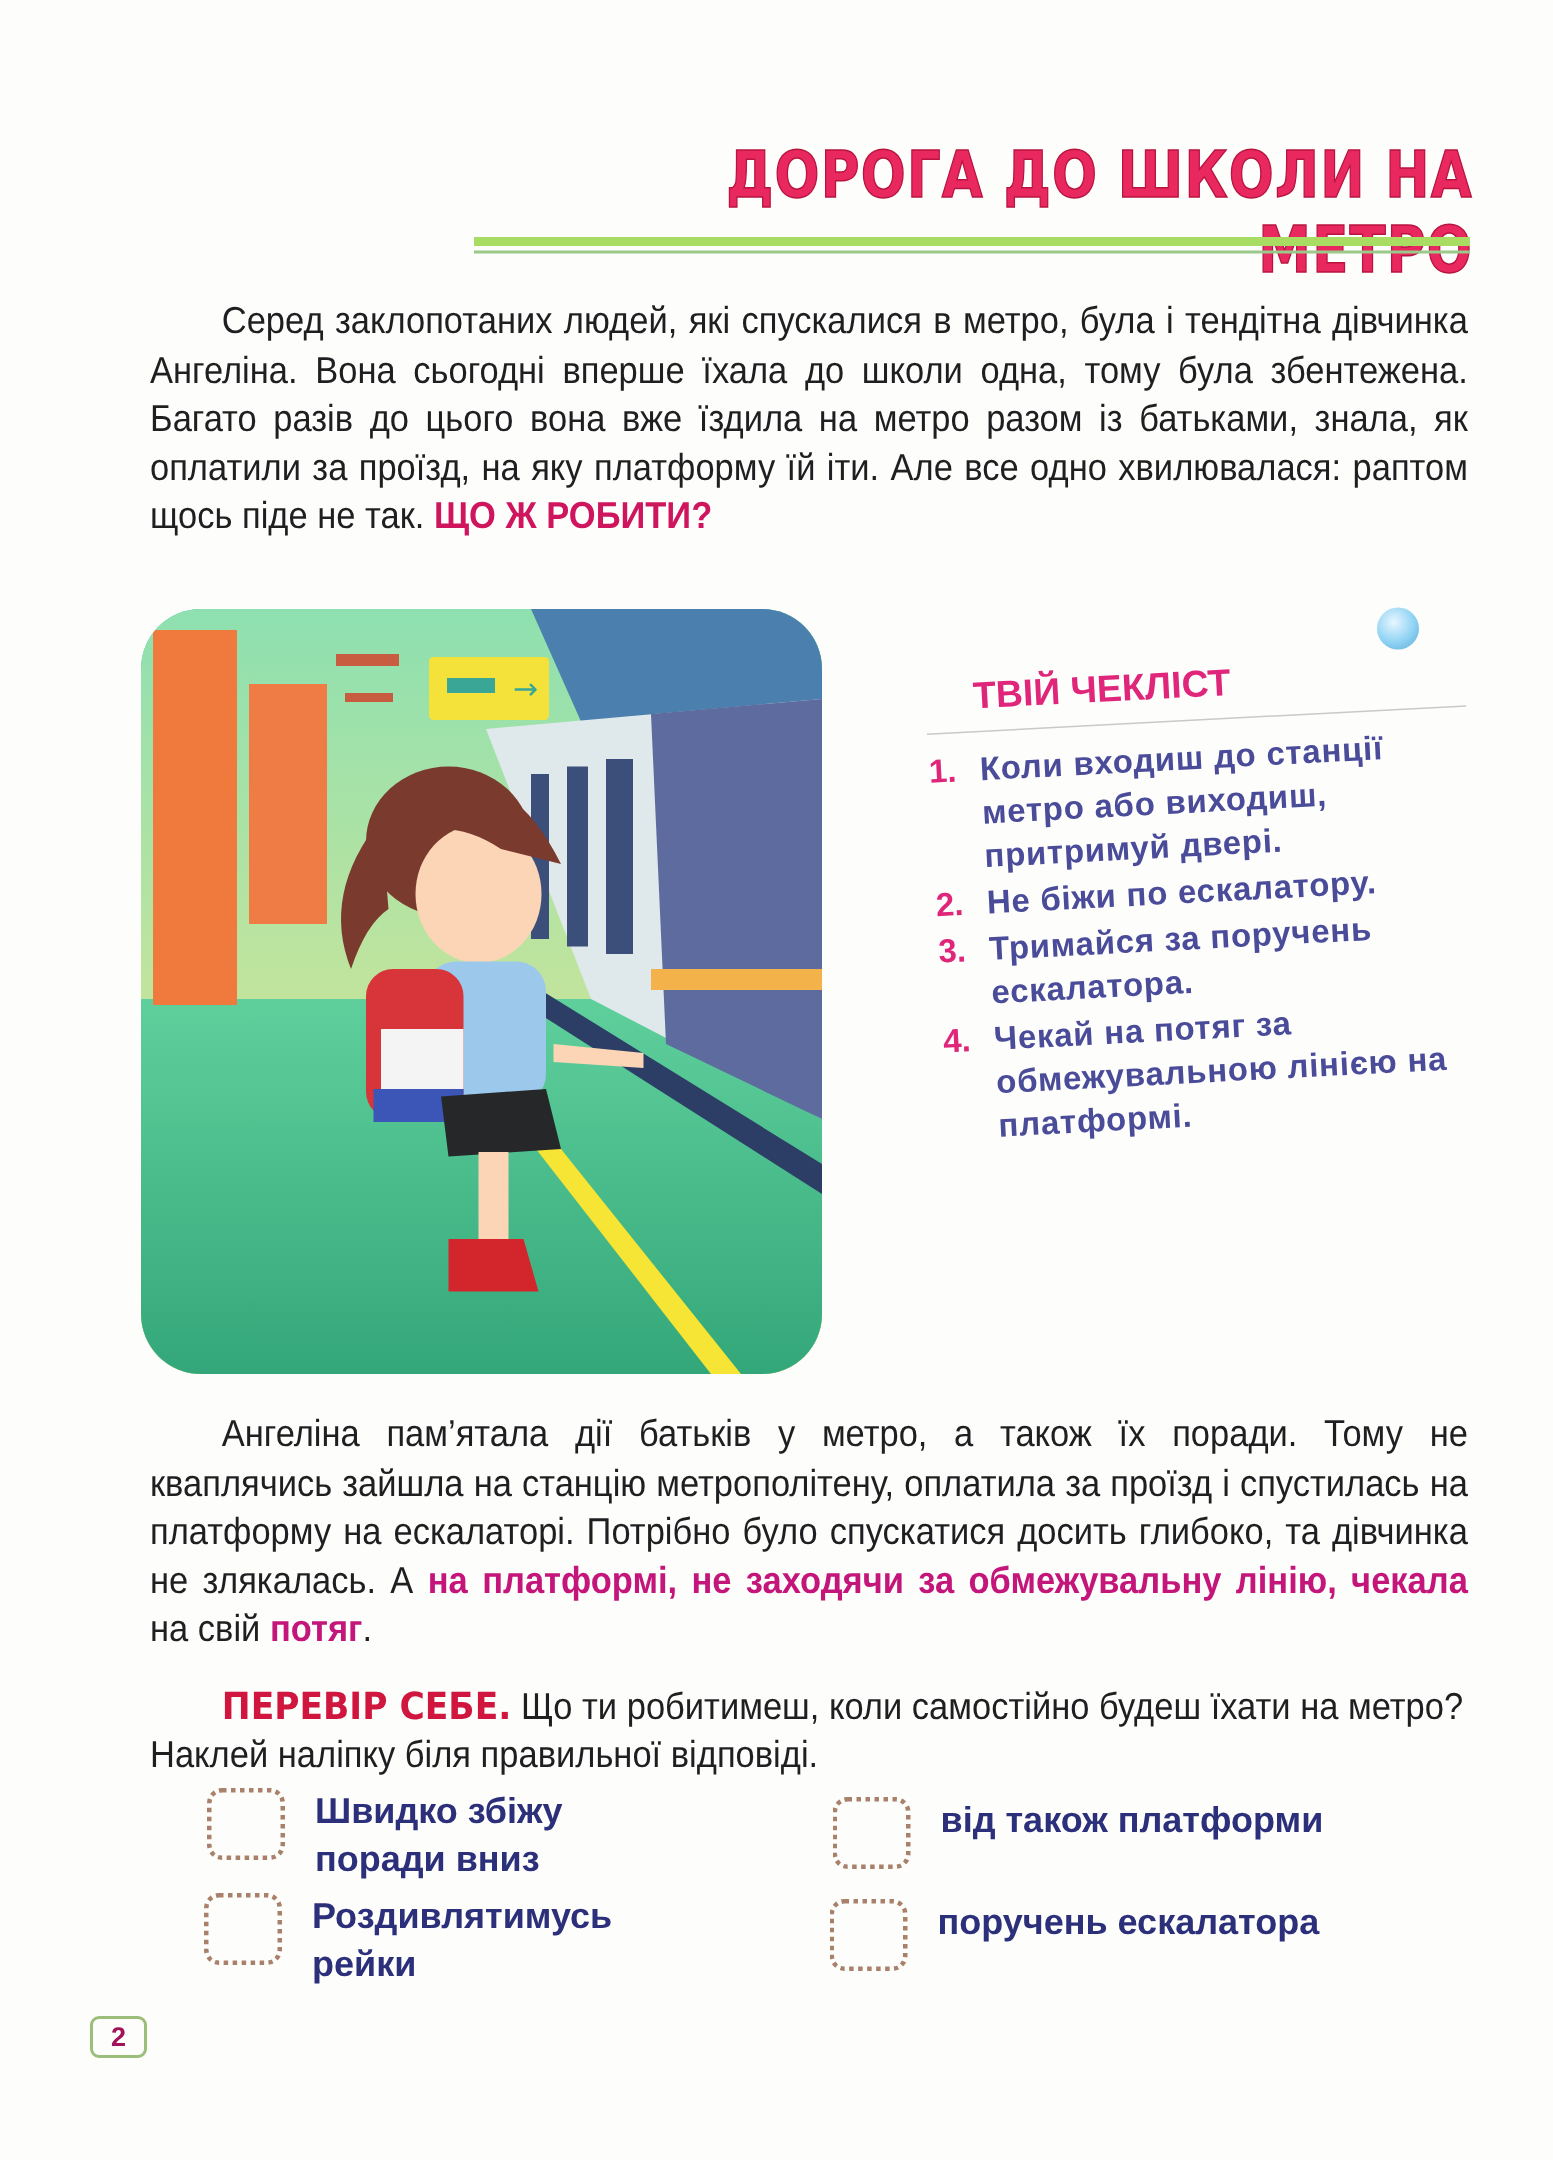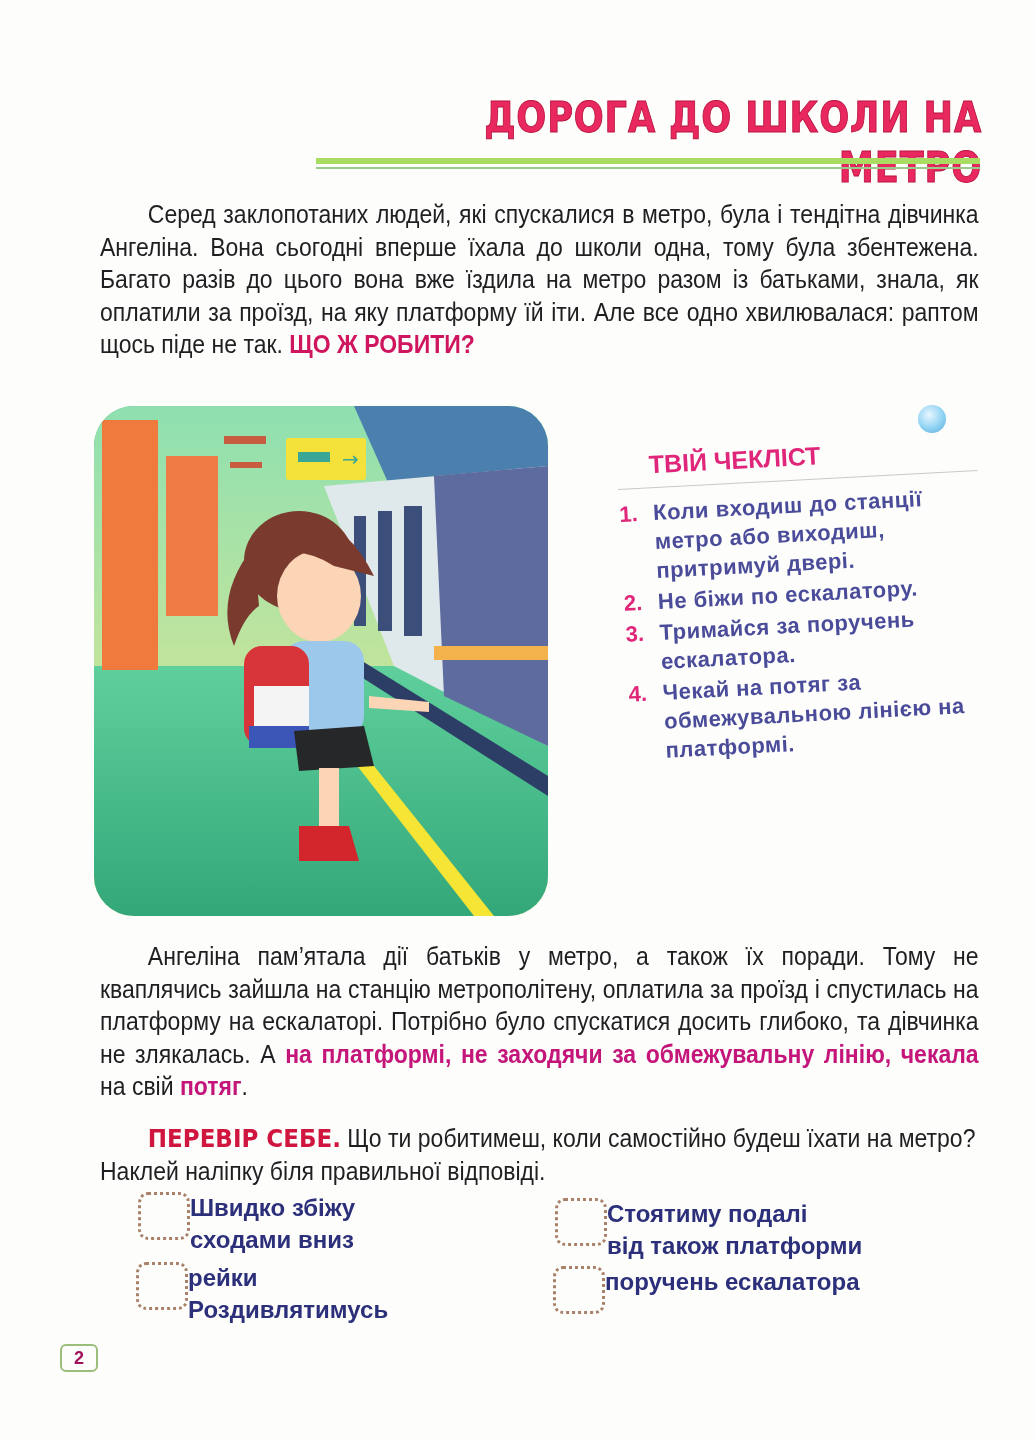--- a/index.html
+++ b/index.html
@@ -34,21 +34,21 @@
   .check-rule { height:1px; background:#c9c9c9; margin:8px 0 10px 0; }
   .check-list { margin:0; padding:0; list-style:none; }
   .check-list li { display:flex; font-size:22px; font-weight:bold; line-height:29px; color:#4a4c9a; margin-bottom:2px; }
   .check-list .num { color:#e0267a; width:34px; flex:none; }
   .check-list .txt { letter-spacing:0.5px; }
   .test { position:absolute; left:100px; top:1122px; width:955px; font-size:25px; line-height:32px;
     transform:scaleX(0.92); transform-origin:left top; }
   .test-head { color:#d0153e; font-weight:bold; font-family:"DejaVu Sans", sans-serif; }
   .opt { position:absolute; display:flex; align-items:flex-start; }
   .sticker { width:52px; height:48px; border:3px dotted #a9806a; border-radius:10px; box-sizing:border-box; flex:none; }
-  .opt-text { font-size:24px; font-weight:bold; color:#2c2f7a; line-height:32px; }
+  .opt-text { font-size:24px; font-weight:bold; color:#2c2f7a; line-height:32px; margin-left:20px; }
   .page-num { position:absolute; left:60px; top:1344px; width:34px; height:24px; border:2px solid #9bbf7a;
     border-radius:6px; text-align:center; font-weight:bold; color:#a0125a; font-size:18px; line-height:24px; }
 </style>
 </head>
 <body>
 
 <div class="title">ДОРОГА ДО ШКОЛИ НА МЕТРО</div>
 <div class="title-rule"></div>
 <div class="title-rule2"></div>
 
@@ -130,35 +130,34 @@
 </div>
 
 <div class="test">
   <span class="indent"></span><span class="test-head">ПЕРЕВІР СЕБЕ.</span><span> Що ти робитимеш, коли самостійно будеш їхати на метро? Наклей наліпку біля правильної відповіді.</span>
 </div>
 
 <div class="opt" style="left:138px; top:1192px;">
   <div class="sticker"></div>
   <div class="opt-text">
       <div>Швидко збіжу</div>
-      <div>сходами вниз</div>
+      <div>поради вниз</div>
     </div>
 </div>
 <div class="opt" style="left:555px; top:1198px;">
   <div class="sticker"></div>
   <div class="opt-text">
-      <div>Стоятиму подалі</div>
       <div>від також платформи</div>
     </div>
 </div>
 <div class="opt" style="left:136px; top:1262px;">
   <div class="sticker"></div>
   <div class="opt-text">
+      <div>Роздивлятимусь</div>
       <div>рейки</div>
-      <div>Роздивлятимусь</div>
     </div>
 </div>
 <div class="opt" style="left:553px; top:1266px;">
   <div class="sticker"></div>
   <div class="opt-text">
       <div>поручень ескалатора</div>
     </div>
 </div>
 
 <div class="page-num">2</div>

